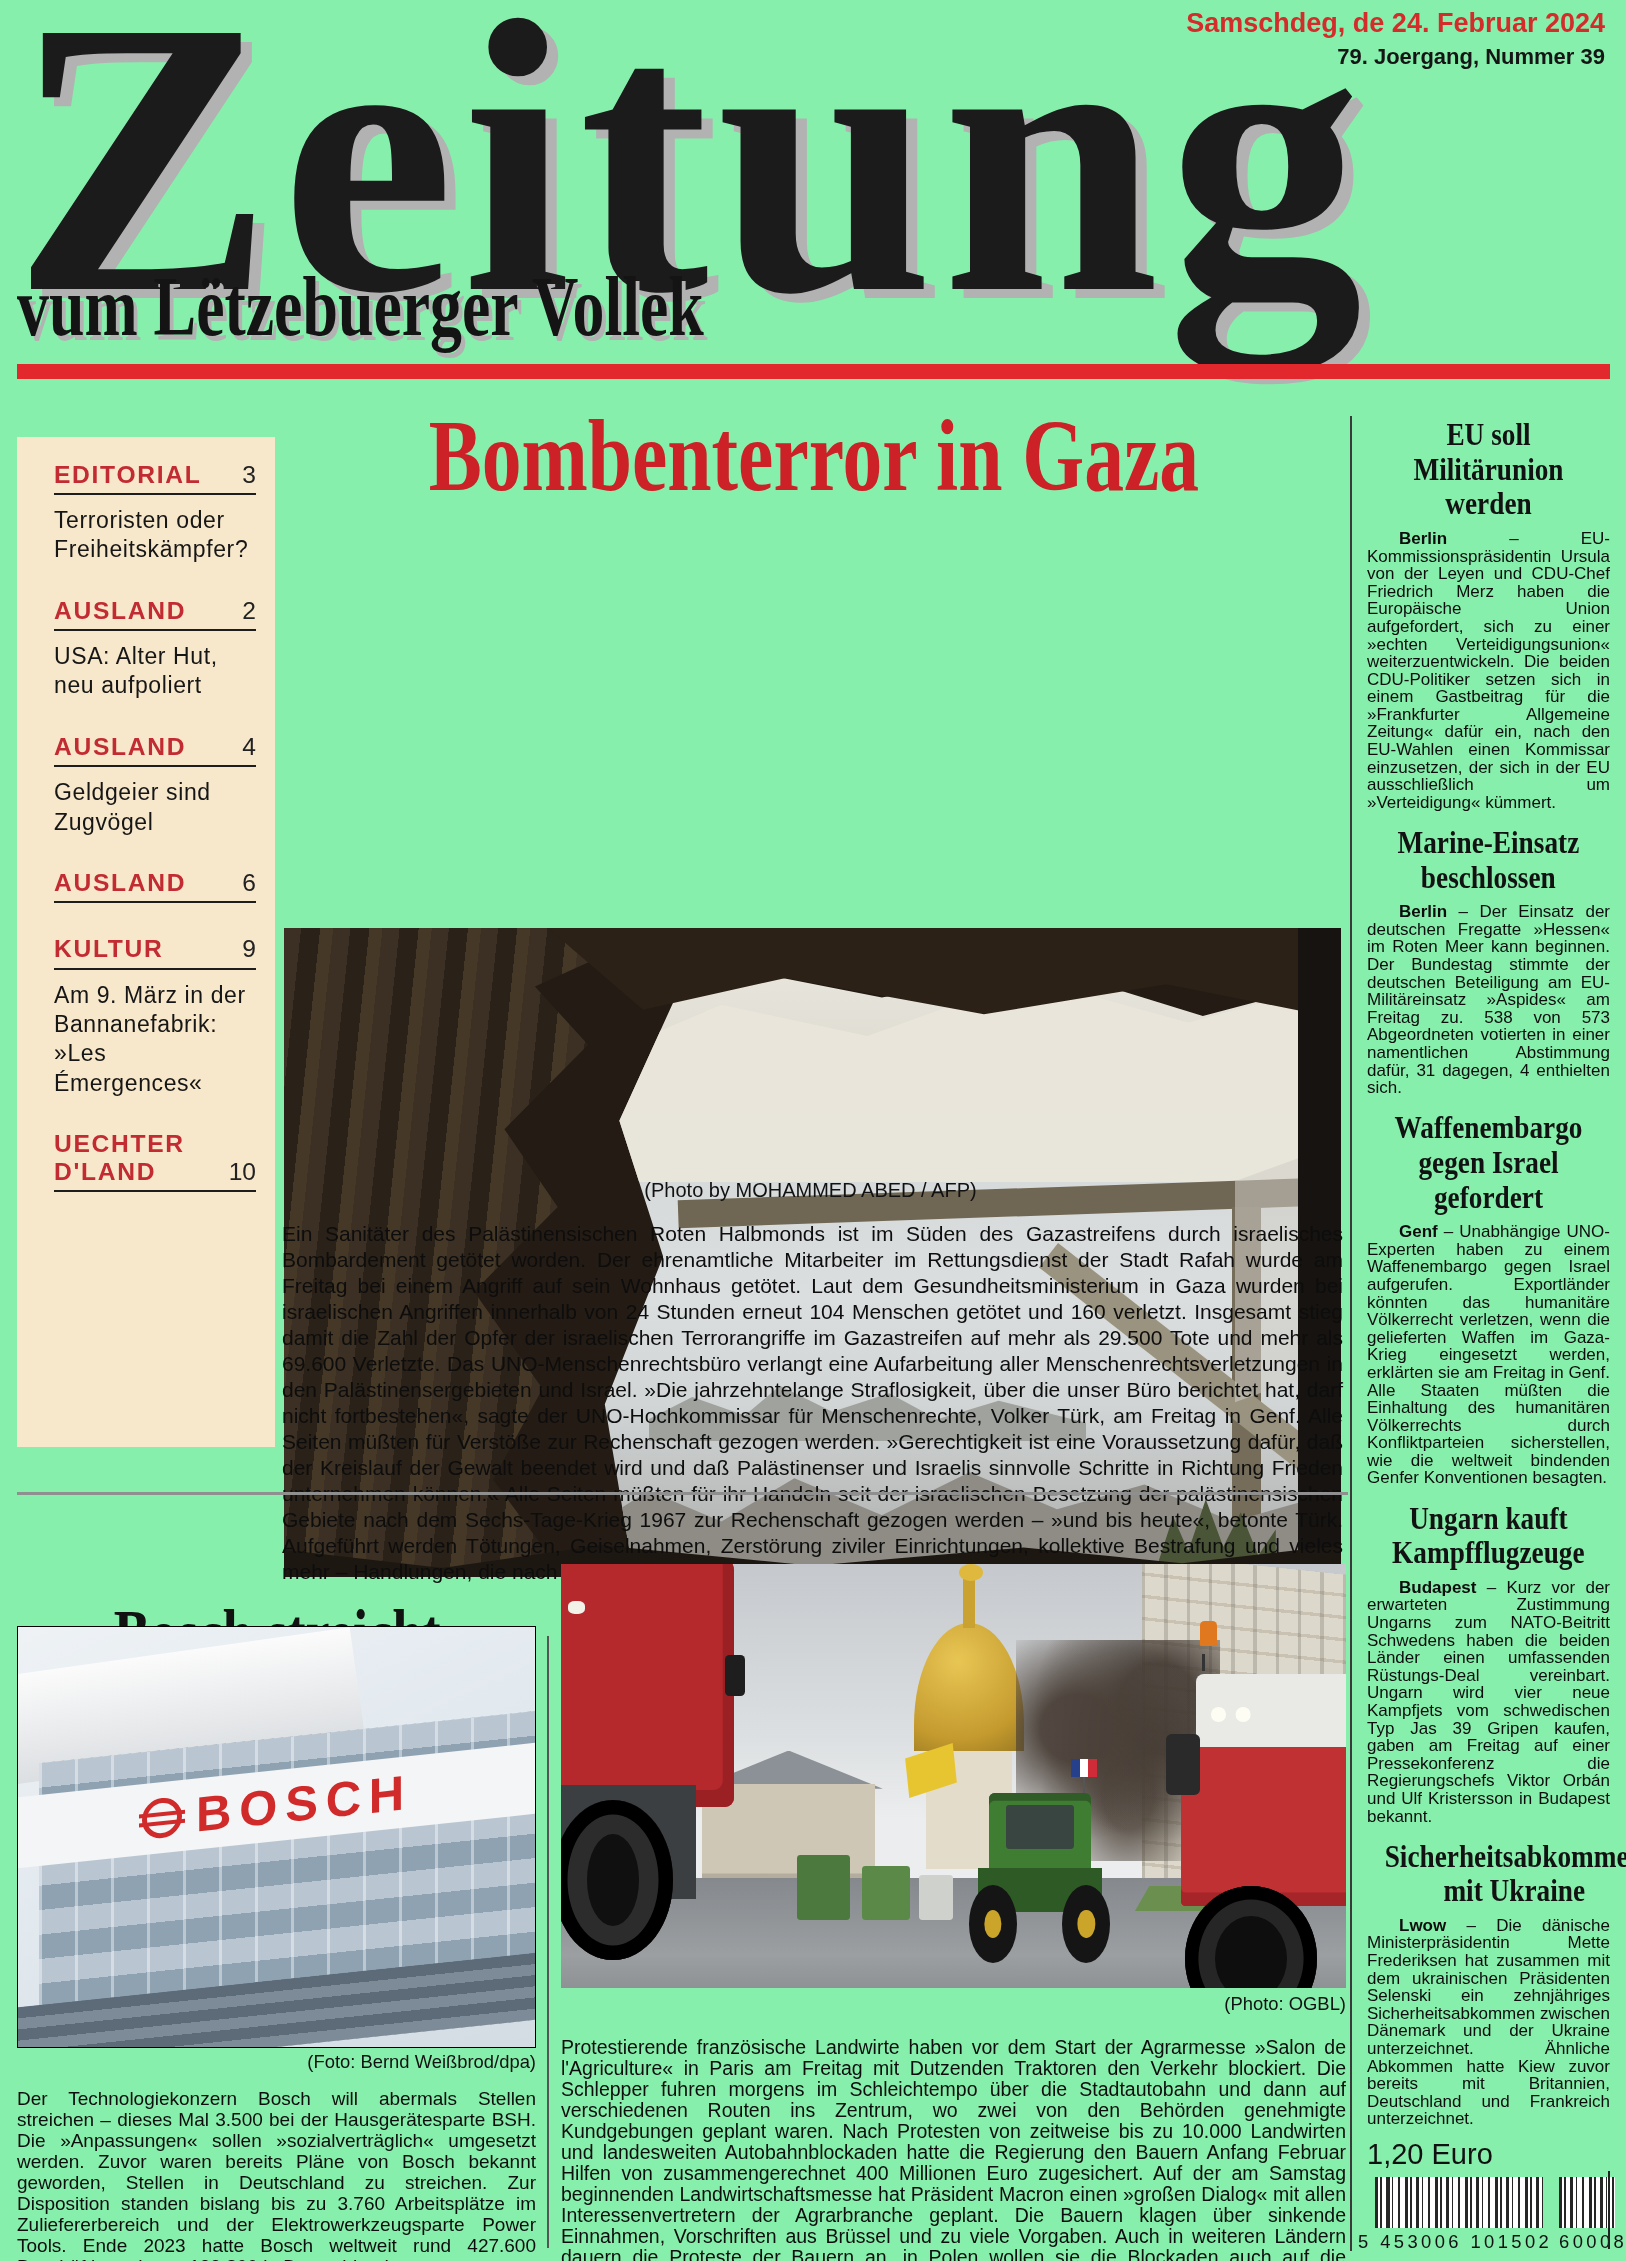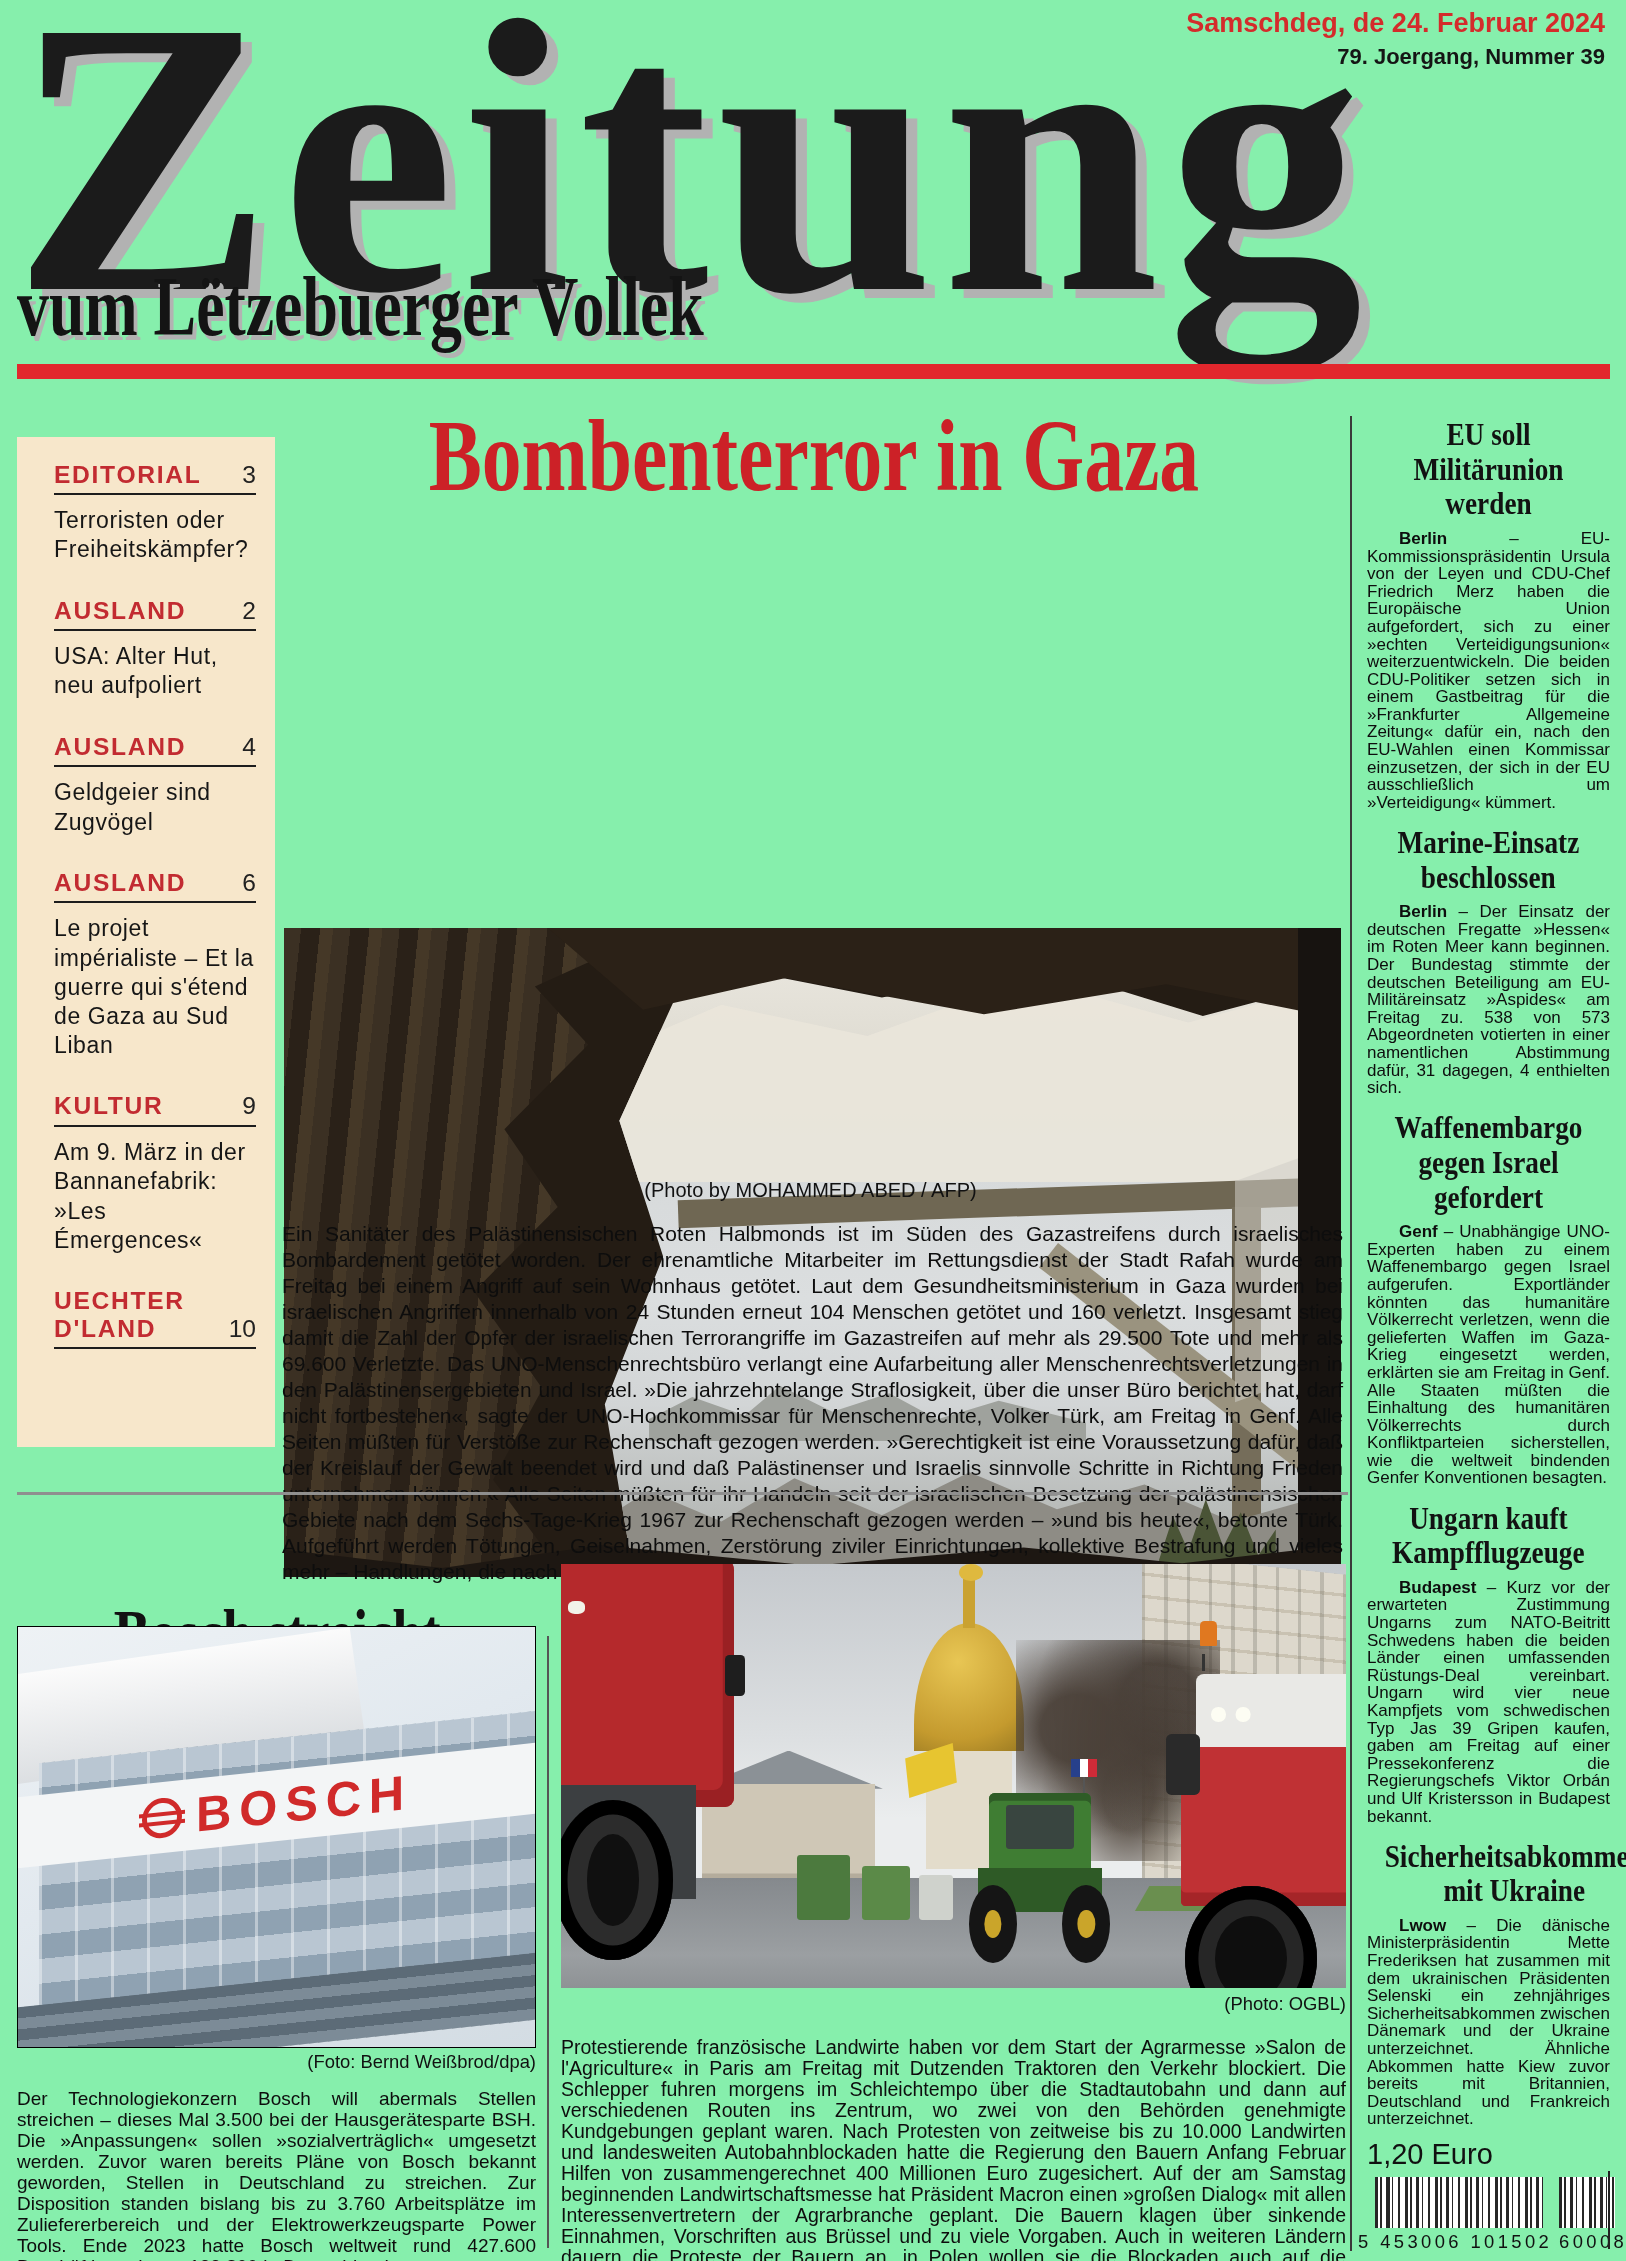--- a/index.html
+++ b/index.html
@@ -202,21 +202,20 @@
         <span class="idx-label">AUSLAND</span>
         <span class="idx-page">4</span>
       </div>
       <div class="idx-item">Geldgeier sind Zugvögel</div>
     </div>
     <div class="idx-section">
       <div class="idx-head">
         <span class="idx-label">AUSLAND</span>
         <span class="idx-page">6</span>
       </div>
-      <div class="idx-item">Le projet impérialiste – Et la guerre qui s'étend de Gaza au Sud Liban</div>
     </div>
     <div class="idx-section">
       <div class="idx-head">
         <span class="idx-label">KULTUR</span>
         <span class="idx-page">9</span>
       </div>
       <div class="idx-item">Am 9. März in der Bannanefabrik: »Les Émergences«</div>
     </div>
     <div class="idx-section">
       <div class="idx-head">

